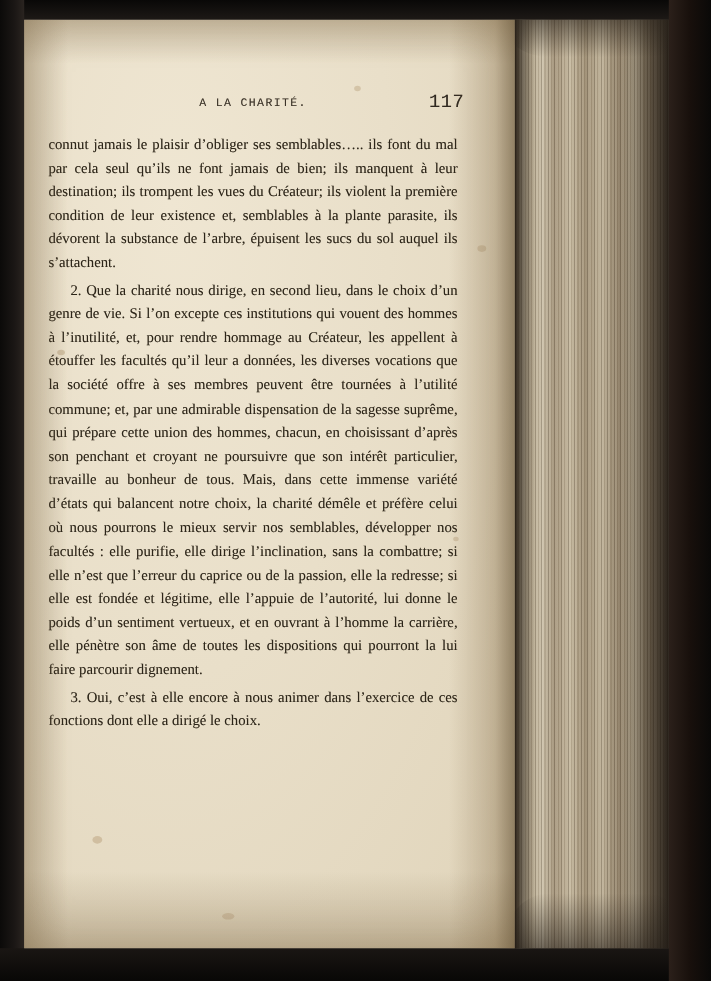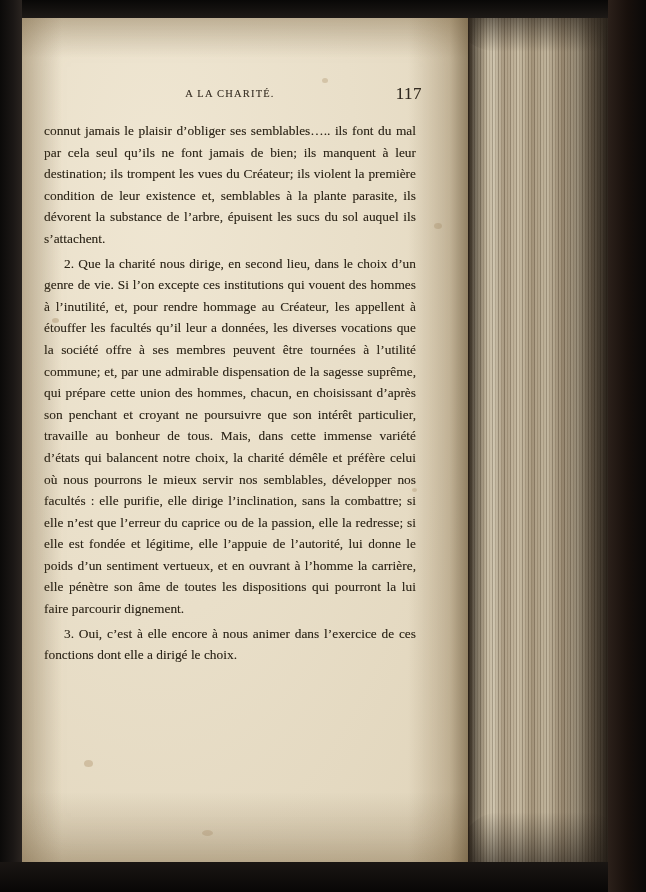--- a/index.html
+++ b/index.html
@@ -96,20 +96,21 @@
   .textblock {
     position: absolute;
     left: 22px;
     top: 70px;
     width: 372px;
   }
   .running-head {
     position: relative;
     height: 22px;
     margin-bottom: 10px;
+    font-family: Liberation Mono, monospace;
   }
   .rh-title {
     position: absolute;
     left: 50%;
     transform: translateX(-50%);
     font-size: 10.5px;
     letter-spacing: 1.2px;
     color: #3a3228;
     font-variant: small-caps;
     text-transform: uppercase;

